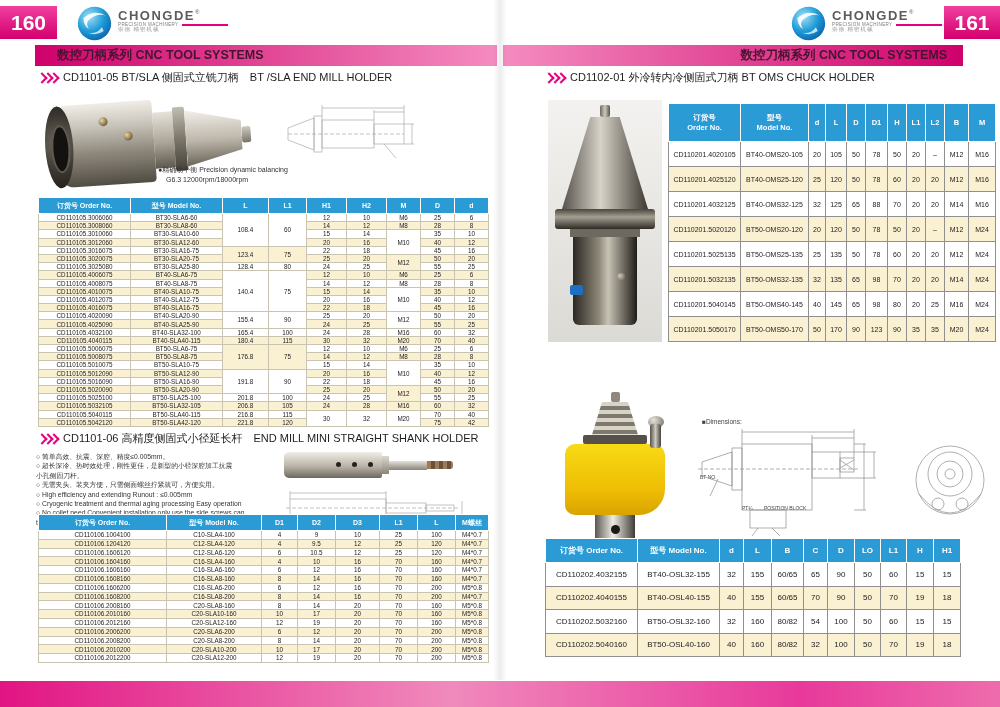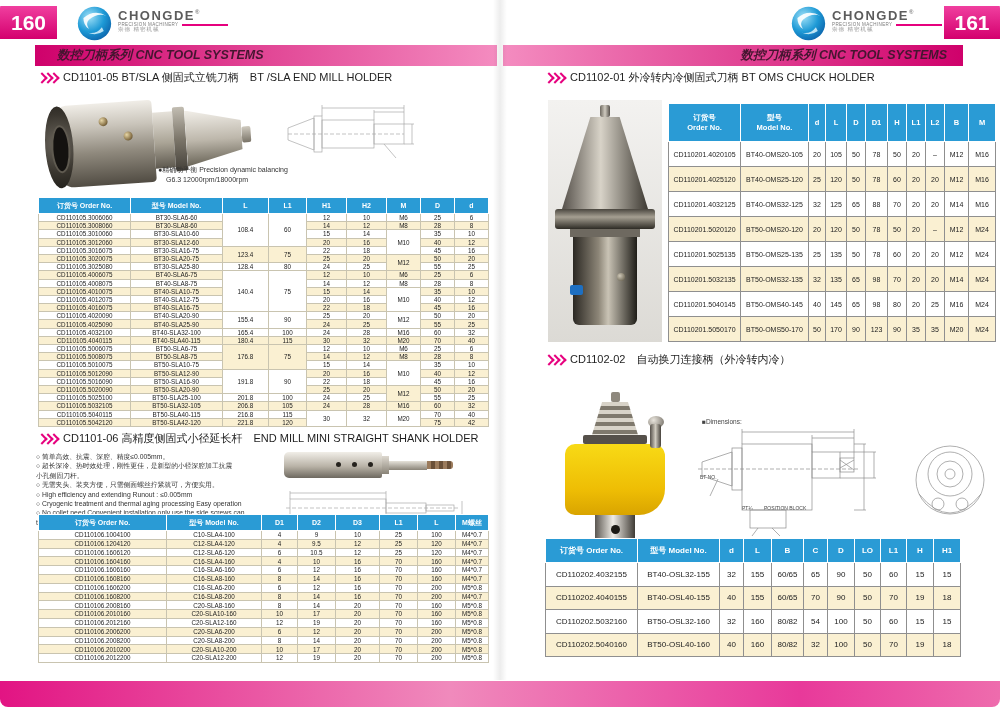--- a/index.html
+++ b/index.html
@@ -1,36 +1,36 @@
 <!DOCTYPE html>
 <html><head>
 <meta charset="utf-8">
 <style>
   html,body{margin:0;padding:0;background:#fff;}
   .sheet{position:relative;width:1000px;height:707px;background:#fff;overflow:hidden;
-         font-family:"Liberation Sans","DejaVu Sans",sans-serif;color:#222;border-radius:8px;}
+         font-family:"Liberation Sans","DejaVu Sans",sans-serif;color:#222;}
 
   
   .pageno{position:absolute;top:6px;height:33px;width:57px;color:#fff;font-size:21px;font-weight:bold;
           display:flex;align-items:center;justify-content:center;
           background:linear-gradient(180deg,#f03f9f,#d4006e);}
   .pageno.lft{left:0;} .pageno.rgt{right:0;width:56px;}
 
   .logo{position:absolute;top:5px;display:flex;align-items:flex-start;gap:5px;}
   .logo.lft{left:76px;} .logo.rgt{left:790px;}
   .logo svg{width:37px;height:37px;}
   .brandtxt{padding-top:4px;line-height:1.05;}
   .brand-name{font-size:13px;font-weight:bold;color:#5c5c5c;letter-spacing:1.5px;}
   .brand-reg{font-size:6px;vertical-align:top;color:#888;}
   .brand-sub{font-size:4.5px;color:#7a7a7a;letter-spacing:.4px;display:flex;align-items:center;gap:3px;}
   .brand-sub i{display:inline-block;width:46px;height:2px;background:#e6007e;}
   .brand-cn{font-size:5.5px;color:#999;letter-spacing:1px;}
 
   .banner{position:absolute;top:45px;height:21px;display:flex;align-items:center;
-          font-weight:bold;font-size:12.5px;color:#451530;font-style:italic;}
+          font-weight:bold;font-size:12.5px;color:#451530;}
   .banner.lft{left:35px;width:462px;background:linear-gradient(90deg,#cf016b,#f48cc0);padding-left:22px;box-sizing:border-box;}
   .banner.rgt{left:503px;width:460px;background:linear-gradient(90deg,#f48cc0,#cf016b);
               justify-content:flex-end;padding-right:16px;box-sizing:border-box;}
 
   .gutter{position:absolute;left:493px;top:0;width:14px;height:680px;
           background:linear-gradient(90deg,rgba(0,0,0,0),rgba(0,0,0,.07) 50%,rgba(0,0,0,0));}
 
   .footer{position:absolute;left:0;top:681px;width:1000px;height:26px;
           background:linear-gradient(90deg,#e21483,#f08abc 45%,#e8399a 80%,#ee6cad);}
 
@@ -888,28 +888,20 @@
           <td>123</td>
           <td>90</td>
           <td>35</td>
           <td>35</td>
           <td>M20</td>
           <td>M24</td>
         </tr>
       </tbody>
   </table>
 
-  <div class="sec-title" style="left:545px;top:352px;">
-    <span class="chevs">
-        <i></i>
-        <i></i>
-        <i></i>
-      </span>
-    <span>CD1102-02　自动换刀连接柄（外冷转内冷）</span>
-  </div>
 
   <div class="photoD">
     <div class="pD-stud"></div>
     <div class="pD-taper"></div>
     <div class="pD-flange"></div>
     <div class="pD-yellow">
       <div class="pD-ball"></div>
       <div class="pD-stud2"></div>
     </div>
     <div class="pD-chrome">

